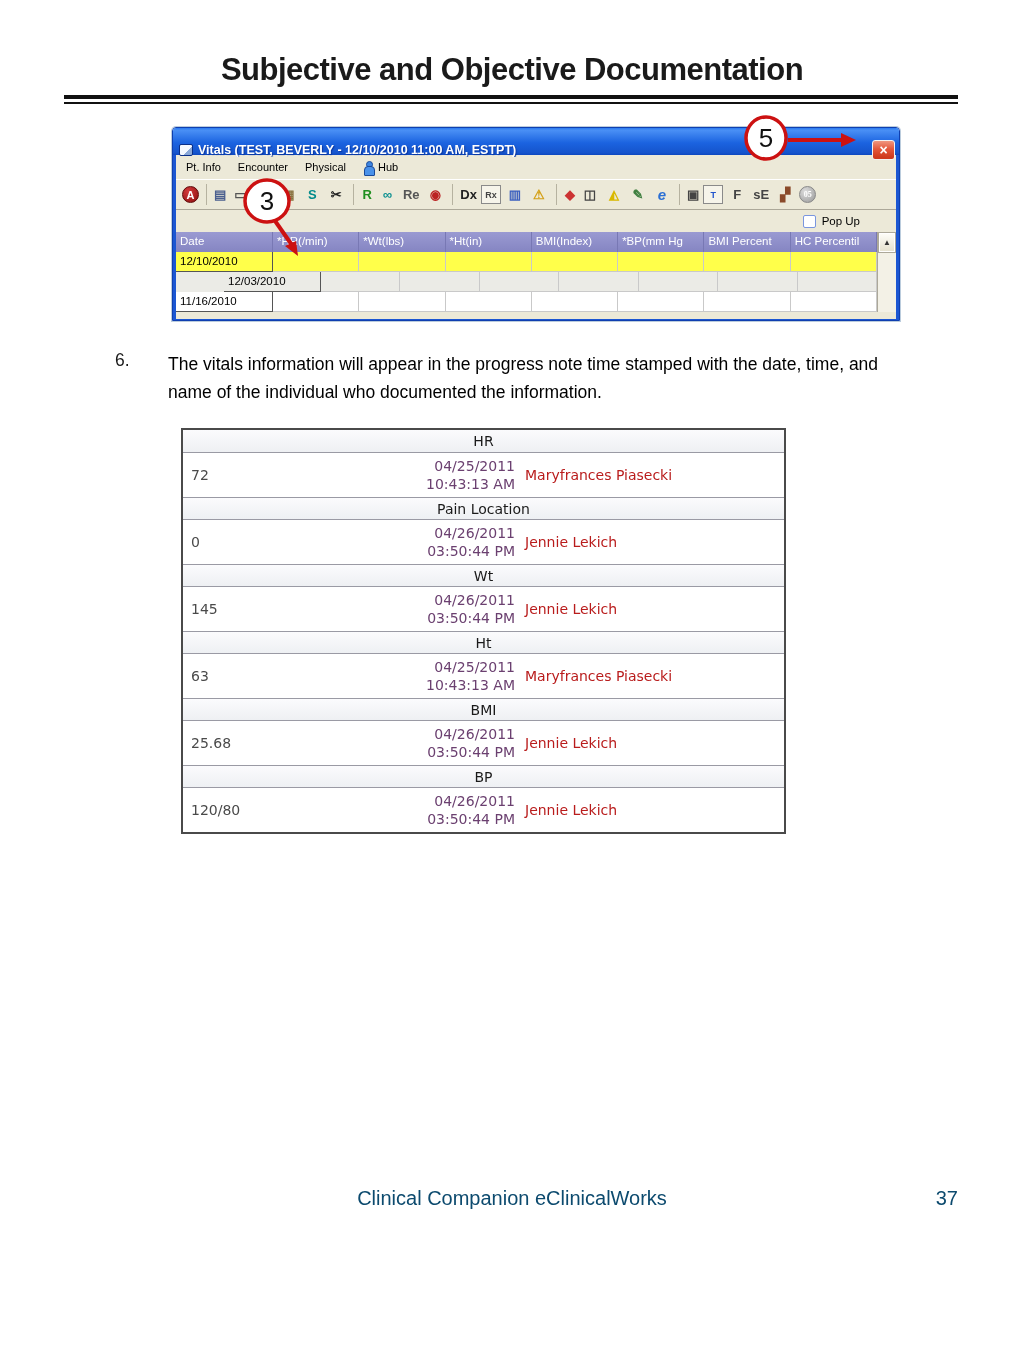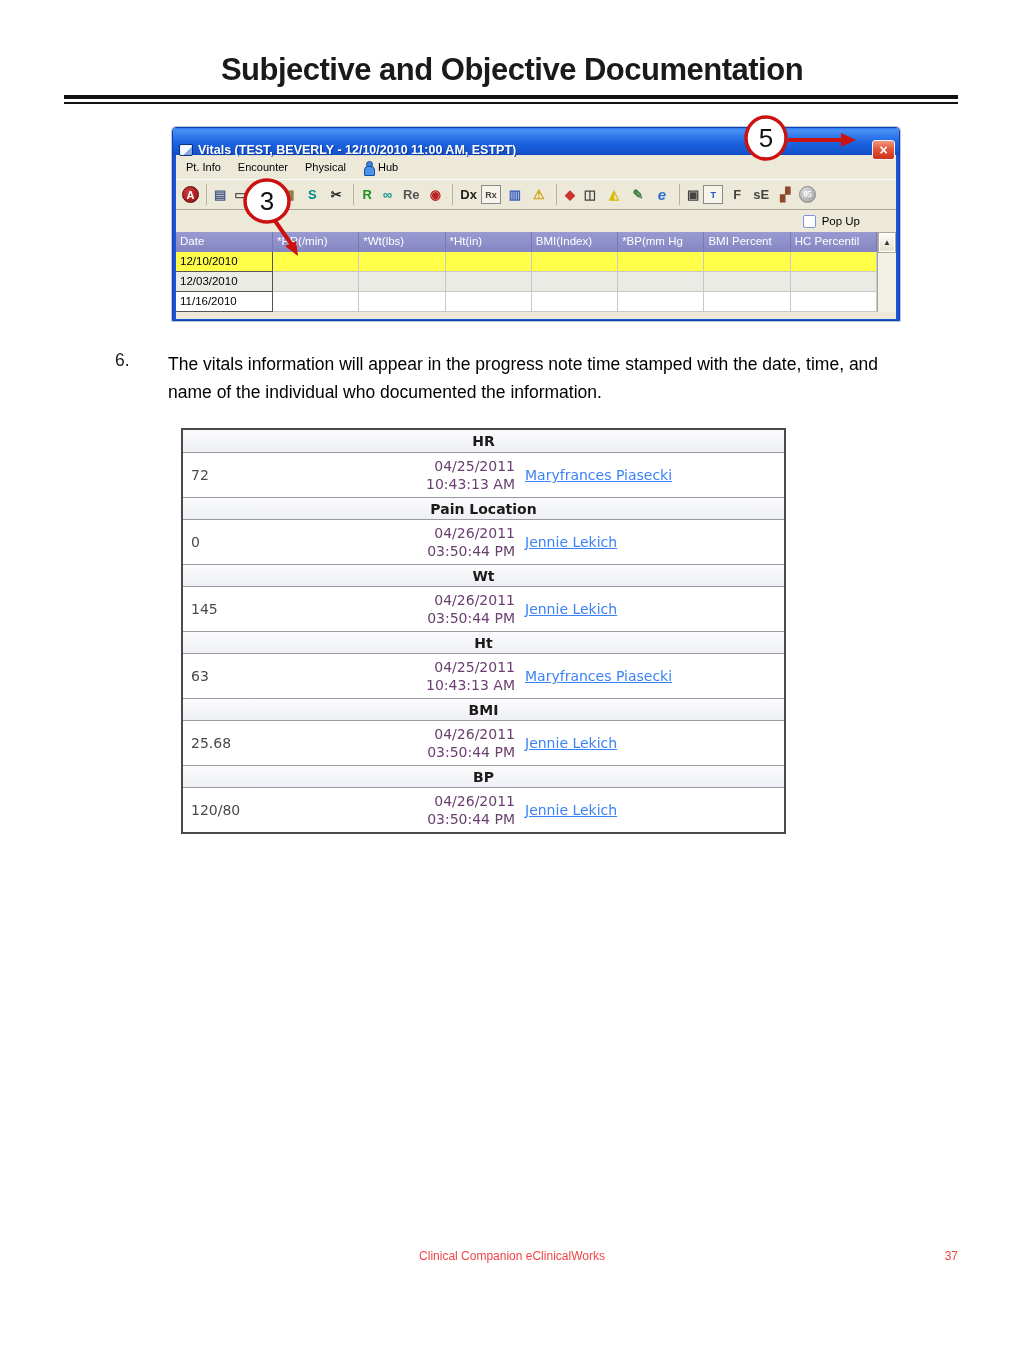--- a/index.html
+++ b/index.html
@@ -92,21 +92,21 @@
     display:flex; height:20px; background:linear-gradient(180deg,#9a9ad2,#8585c2);
     color:#fff; font-size:11.5px; margin-right:19px;
   }
   .gcell {
     flex:1 1 0; padding:3px 0 0 4px; border-right:1px solid #7878b4;
     white-space:nowrap; overflow:hidden;
   }
   .ghead .gcell:nth-of-type(1) { flex:0 0 97px; }
   .grows { margin-right:19px; }
   .grow { display:flex; height:20px; background:#fff; font-size:11.5px; color:#000; }
-  .grow:nth-of-type(2n) { background:#ebebe6; }
+  .grow:nth-of-type(2n) { background:#ebebe6;padding-left:48px; }
   .grow.hl { background:#ffff4a; }
   .grow .gcell { border-right:1px solid #c9c9c9; border-bottom:1px solid #c9c9c9; }
   .grow .gcell:nth-of-type(1) { flex:0 0 97px; border-right:1px solid #555; border-bottom:1px solid #555; }
   .vscroll {
     position:absolute; right:0; top:0; width:19px; height:80px; background:#f3f1e6;
     border-left:1px solid #aca899;
   }
   .vscroll .up {
     height:19px; background:linear-gradient(180deg,#fdfcf7,#e6e2cf);
     border:1px solid #fff; outline:1px solid #aca899; margin:1px;
@@ -122,30 +122,30 @@
   #step6 .txt { flex:1; font-size:17.5px; line-height:28px; color:#000000; max-width:737px; }
 
   
   #pn-table {
     position:absolute; left:181px; top:428px; width:605px;
     border:2px solid #4a4a4a; background:#fff; font-family:"DejaVu Sans", sans-serif;
   }
   .pn-head {
     height:23px; background:linear-gradient(180deg,#fbfbfd,#eef0f3);
     border-top:1px solid #9a9aa4; border-bottom:1px solid #9a9aa4;
-    text-align:center; font-size:14px; font-weight:bold; color:#1a1a1a; line-height:22px;
+    text-align:center; font-size:14px; font-weight:normal; color:#1a1a1a; line-height:22px;
   }
   .pn-section:first-of-type .pn-head { border-top:none; }
   .pn-row { height:44px; display:flex; align-items:center; background:#fff; }
   .pn-val { flex:0 0 228px; padding-left:8px; font-size:14px; color:#4a4a4a; }
   .pn-dt  { flex:0 0 104px; text-align:right; font-size:14px; color:#6b4070; line-height:18px; }
-  .pn-author { flex:1; padding-left:10px; font-size:14px; color:#3b82f6;text-decoration:underline; }
-
-  
-  #footer { position:absolute; left:0; top:1249px; width:100%; height:24px; font-size:12px; color:#ef4444; }
+  .pn-author { flex:1; padding-left:10px; font-size:14px; color:#b91c1c; }
+
+  
+  #footer { position:absolute; left:0; top:1187px; width:100%; height:24px; font-size:20px; color:#0c4a6e; }
   #footer .center { position:absolute; left:0; width:100%; text-align:center; }
   #footer .pagenum { position:absolute; right:66px; top:0; }
 </style>
 </head>
 <body>
 
 <div id="page">
 
   <div id="page-title">Subjective and Objective Documentation</div>
   <div id="title-rule">

